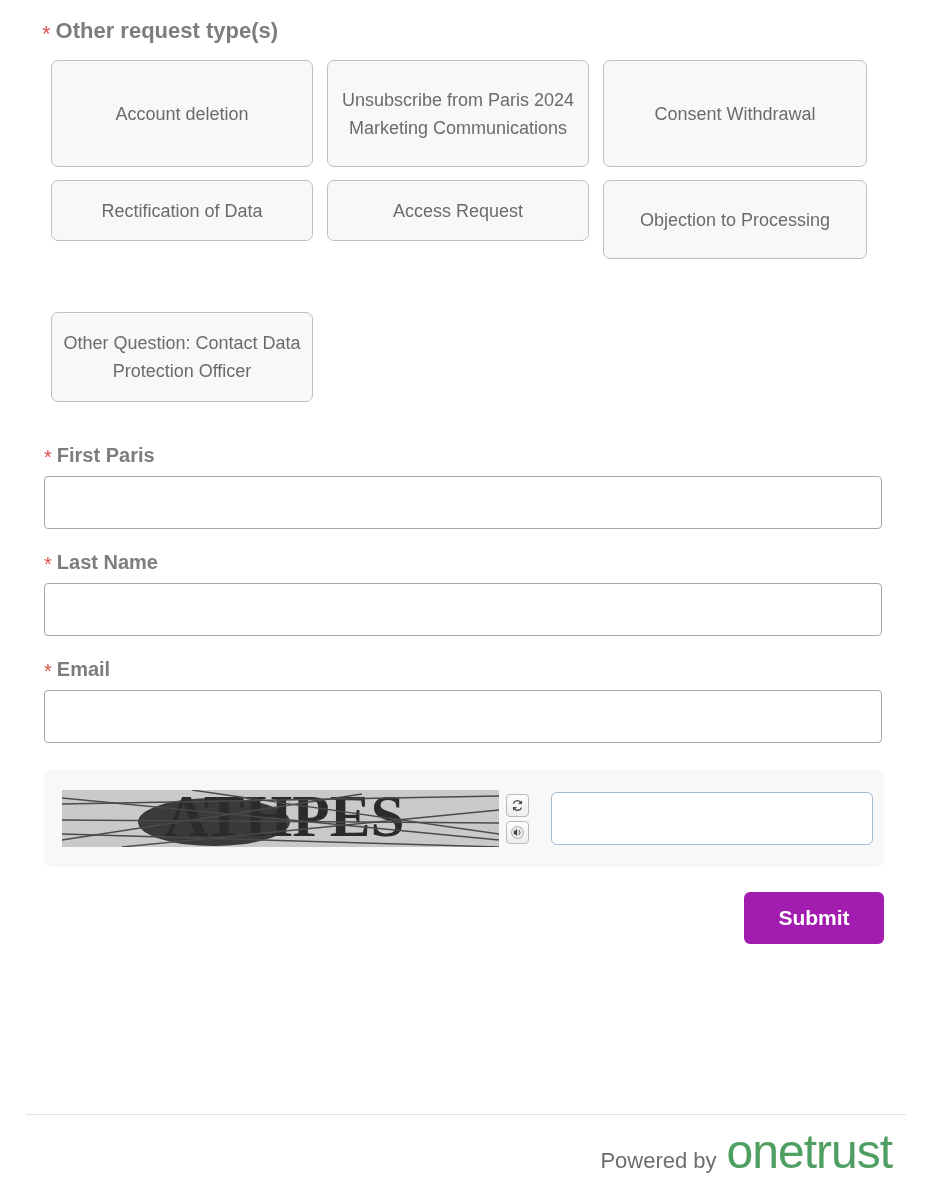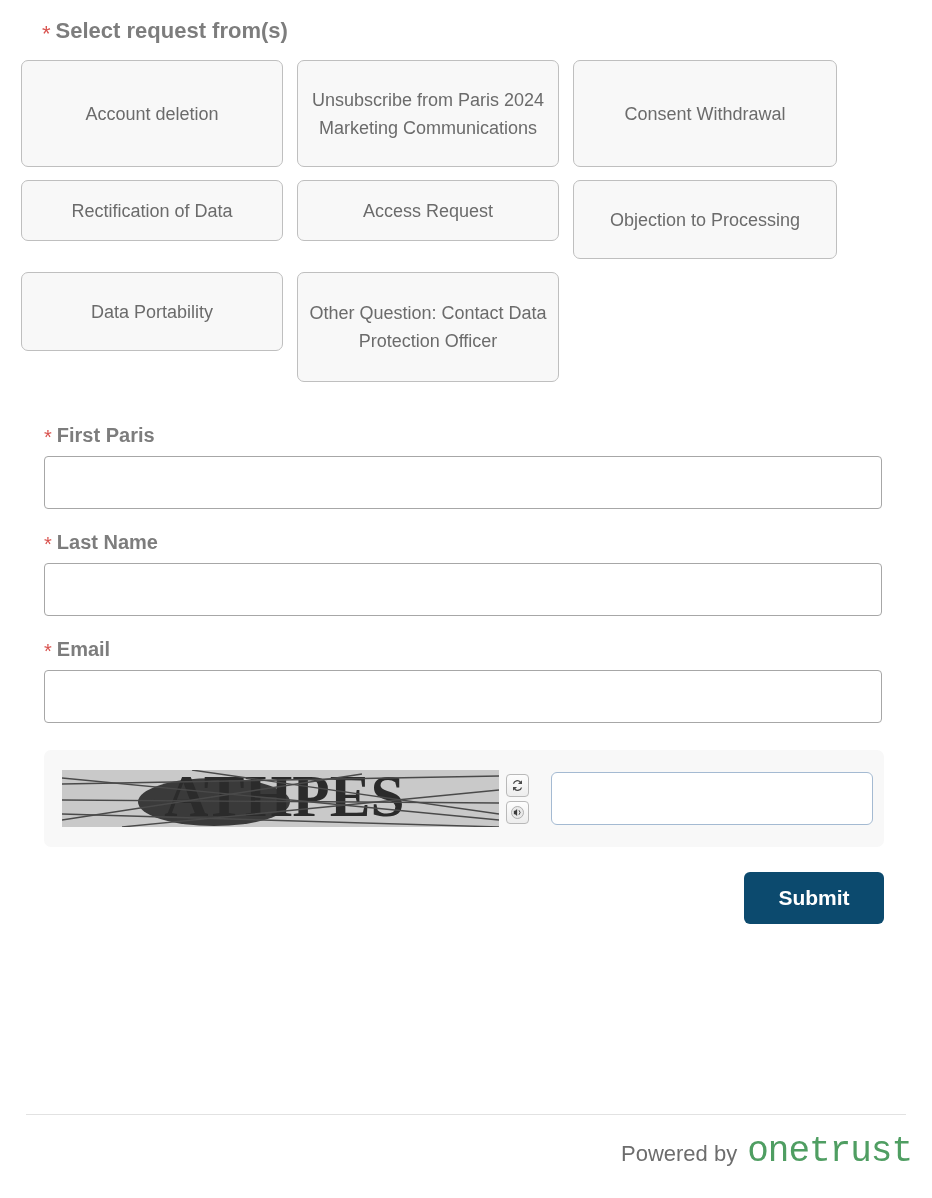--- a/index.html
+++ b/index.html
@@ -39,21 +39,21 @@
   
   .section-heading {
     padding: 18px 0 0 42px;
     font-size: 22px;
   }
   .section-heading .asterisk { font-size: 22px; top: 3px; }
 
   
   .types-grid {
     margin: 16px 0 0 0;
-    padding: 0 0 0 21px;
+    padding: 0 0 0 51px;
     display: grid;
     grid-template-columns: 262px 262px 264px;
     column-gap: 14px;
     row-gap: 13px;
     width: 880px;
   }
   .type-btn {
     background: #f8f8f8;
     border: 1px solid #bfbfbf;
     border-radius: 7px;
@@ -65,21 +65,21 @@
     cursor: pointer;
     display: flex;
     align-items: center;
     justify-content: center;
     min-height: 44px;
     user-select: none;
   }
   .type-btn.r1 { height: 107px; }
   .type-btn.r2 { height: 61px; }
   .type-btn.r3 { height: 79px; border-radius: 7px; }
-  .type-btn.r4 { height: 110px; }
+  .type-btn.r4 { height: 90px; margin-top: 40px; }
 
   
   .field-block { padding: 0 0 0 44px; }
   .field-block.first { margin-top: 42px; }
   .field-label { font-size: 20px; margin-bottom: 9px; }
   .text-input {
     display: block;
     width: 838px;
     height: 53px;
     border: 1px solid #a7a7a7;
@@ -152,21 +152,21 @@
   
   .submit-row {
     display: flex;
     justify-content: flex-end;
     padding-right: 48px;
     margin-top: 25px;
   }
   .submit-btn {
     width: 140px;
     height: 52px;
-    background: #0c4a6e;
+    background: #a21caf;
     border: none;
     border-radius: 6px;
     color: #ffffff;
     font-size: 21px;
     font-weight: bold;
     font-family: "Liberation Sans", sans-serif;
     cursor: pointer;
   }
 
   
@@ -174,48 +174,48 @@
     position: absolute;
     left: 26px;
     right: 26px;
     top: 1114px;
     height: 1px;
     background: #e2e2e2;
   }
   .footer {
     position: absolute;
     left: 0;
-    right: 20px;
+    right: 40px;
     top: 1128px;
     display: flex;
     align-items: baseline;
     justify-content: flex-end;
     margin-left: 40px;
   }
   .powered-by {
     color: #6d6d6d;
     font-size: 22px;
     margin-right: 10px;
   }
   .onetrust-logo {
     color: #4f9e62;
-    font-size: 36px;
+    font-size: 48px;
     line-height: 48px;
     letter-spacing: -1px;
-    font-family: Liberation Mono, monospace;
+    font-family: Liberation Sans, sans-serif;
   }
 </style>
 </head>
 <body>
 
 <div class="page">
 
   <div class="section-heading req-label">
     <span class="asterisk">*</span>
-    <span>Select request from(s)</span>
+    <span>Other request type(s)</span>
   </div>
 
   <div class="types-grid">
     <div class="type-btn r1">
       <span>Account deletion</span>
     </div>
     <div class="type-btn r1">
       <span>Unsubscribe from Paris 2024 Marketing Communications</span>
     </div>
     <div class="type-btn r1">
@@ -224,23 +224,20 @@
 
     <div class="type-btn r2">
       <span>Rectification of Data</span>
     </div>
     <div class="type-btn r2">
       <span>Access Request</span>
     </div>
 
     <div class="type-btn r3">
       <span>Objection to Processing</span>
-    </div>
-    <div class="type-btn r3">
-      <span>Data Portability</span>
     </div>
 
     <div class="type-btn r4">
       <span>Other Question: Contact Data Protection Officer</span>
     </div>
   </div>
 
   <div class="field-block first">
     <div class="field-label req-label">
       <span class="asterisk">*</span>

